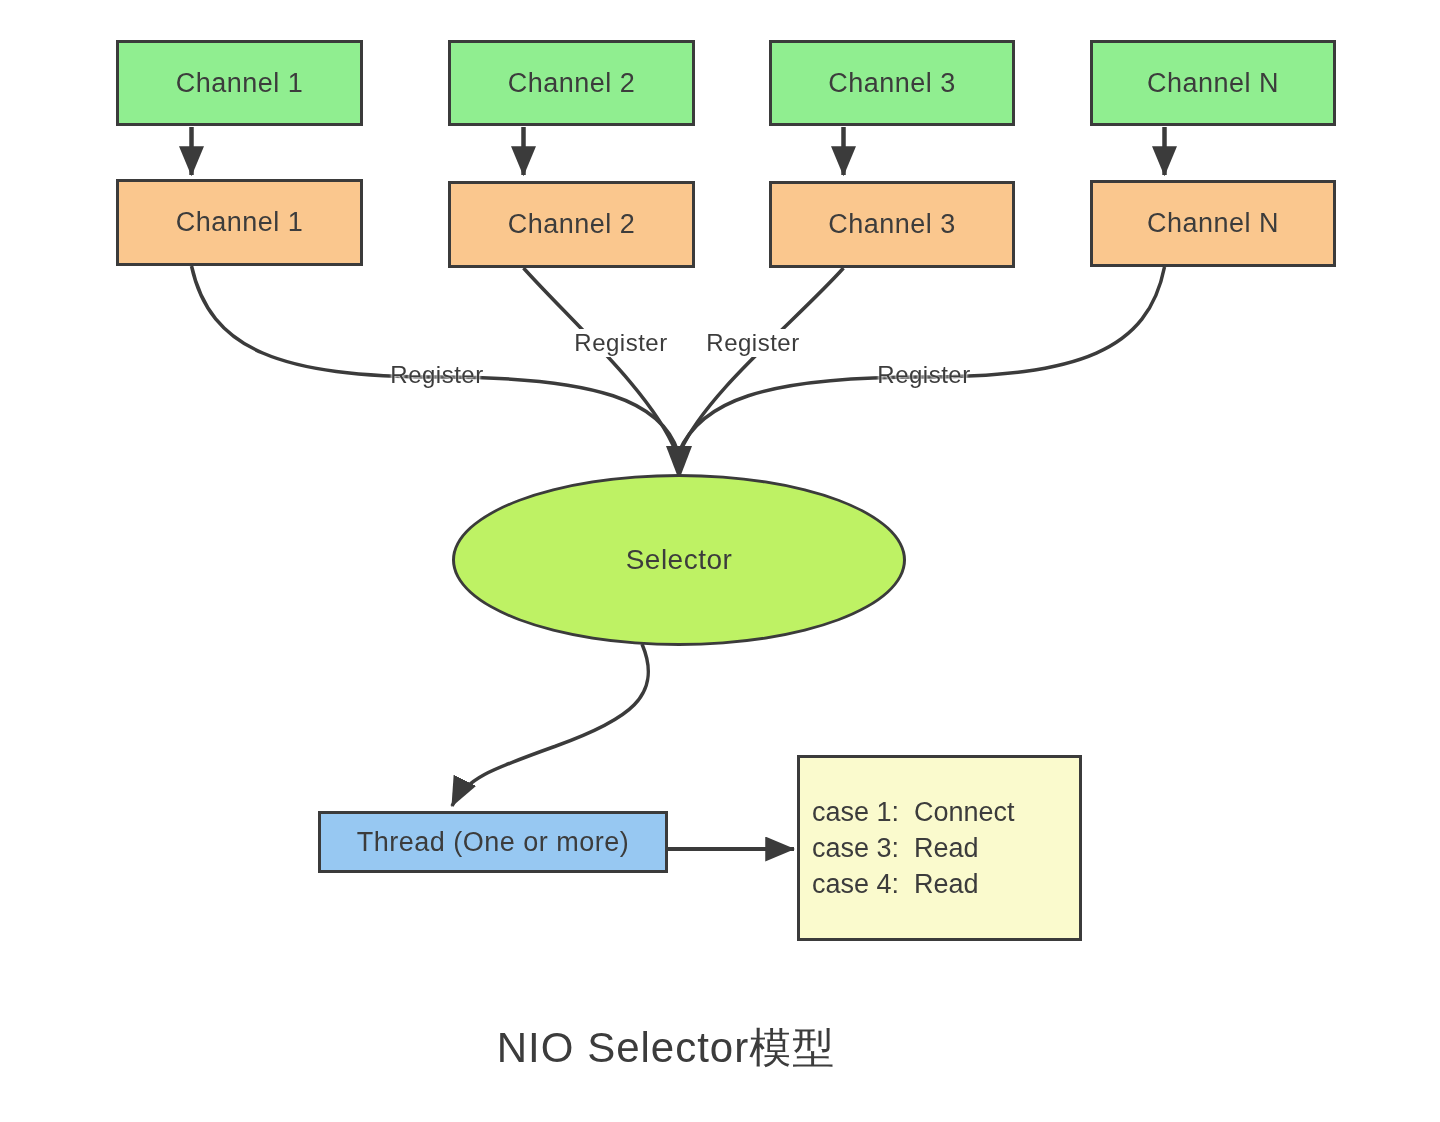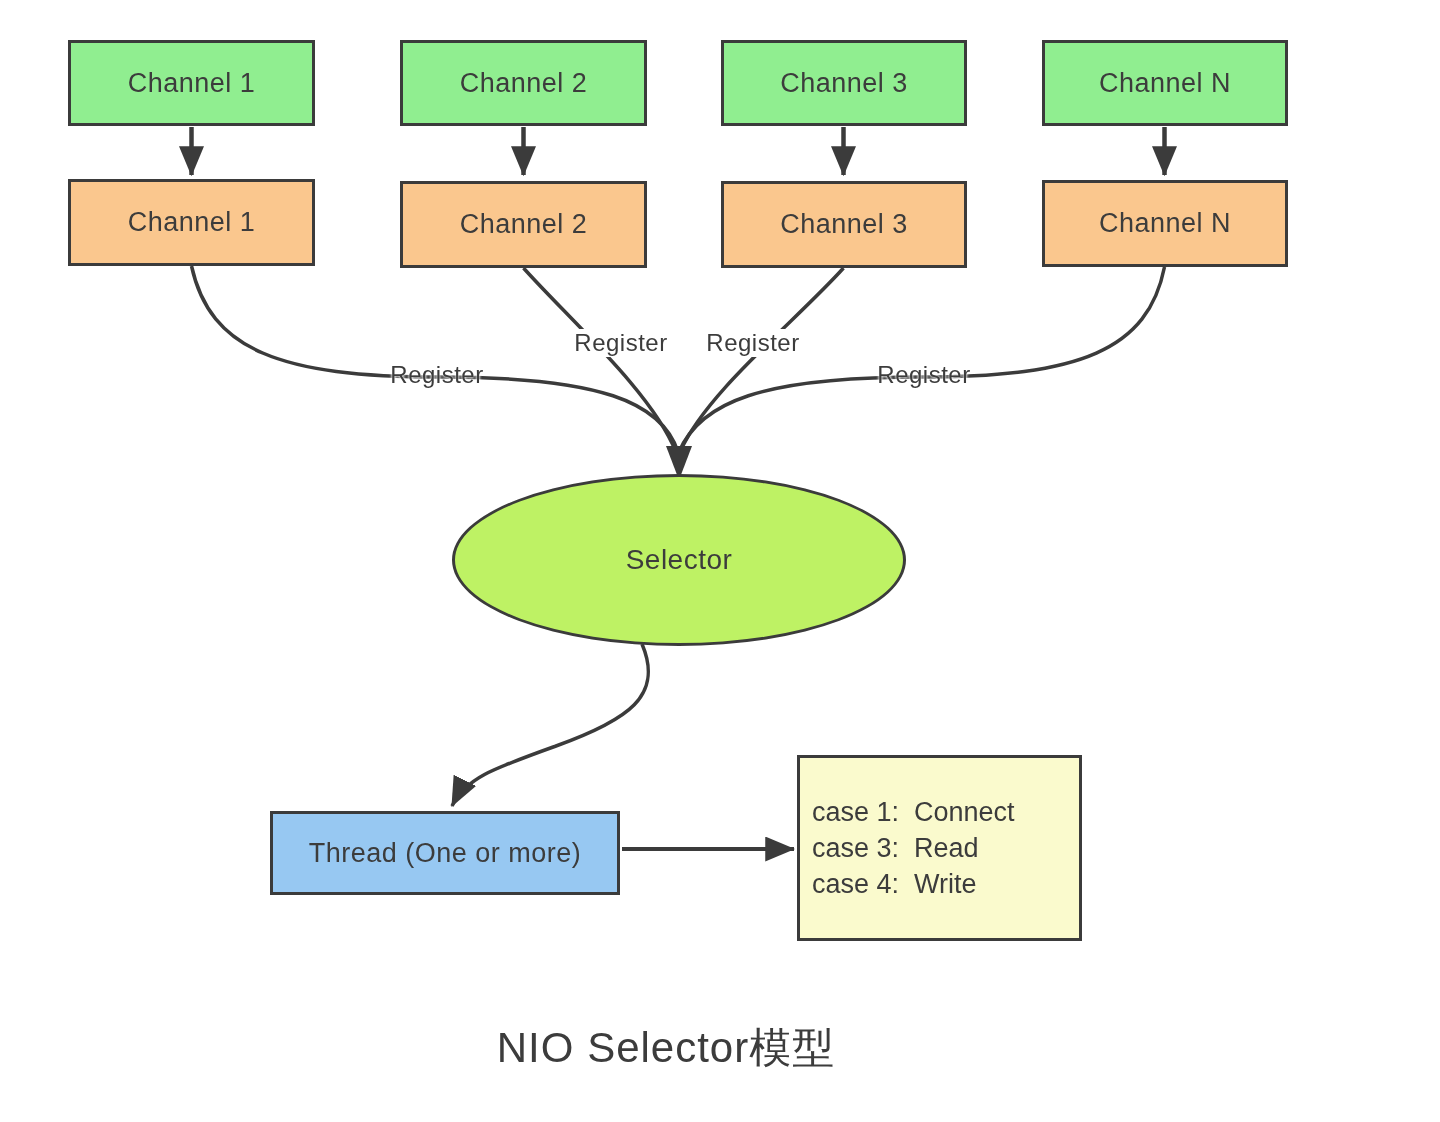--- a/index.html
+++ b/index.html
@@ -25,20 +25,21 @@
   .box {
     position: absolute;
     box-sizing: border-box;
     border: 3px solid #3B3B3B;
     display: flex;
     align-items: center;
     justify-content: center;
     font-size: 27px;
     color: #3C3C3C;
     letter-spacing: 0.5px;
+    margin-left: 48px;
   }
   .green  { background: #90EE90; }
   .orange { background: #FAC78E; }
   .blue   { background: #97C8F2; }
   .ellipse {
     position: absolute;
     left: 452px;
     top: 474px;
     width: 454px;
     height: 172px;
@@ -156,25 +157,25 @@
 
   <div class="register-label halo" style="left:437px; top:375px;">Register</div>
   <div class="register-label bg" style="left:621px; top:343px;">Register</div>
   <div class="register-label bg" style="left:753px; top:343px;">Register</div>
   <div class="register-label halo" style="left:924px; top:375px;">Register</div>
 
   <div class="ellipse">
     <span>Selector</span>
   </div>
 
-  <div class="box blue" style="left:270px; top:811px; width:350px; height:84px;">
+  <div class="box blue" style="left:270px; top:811px; width:350px; height:62px;">
     <span>Thread (One or more)</span>
   </div>
 
   <div class="case-box">
     <div class="case-line">case 1:  Connect</div>
     <div class="case-line">case 3:  Read</div>
-    <div class="case-line">case 4:  Write</div>
+    <div class="case-line">case 4:  Read</div>
   </div>
 
   <div class="diagram-title">NIO Selector模型</div>
 
 </div>
 
 </body></html>

